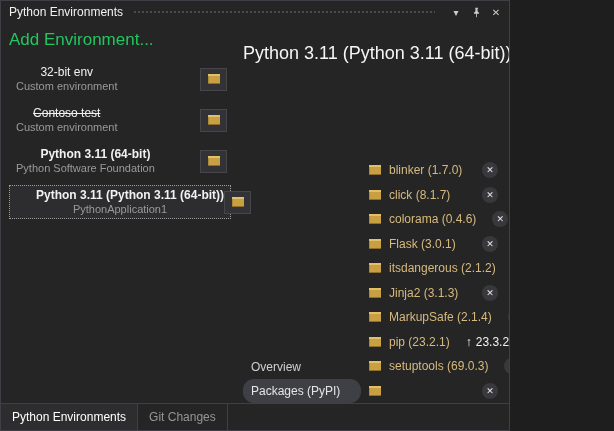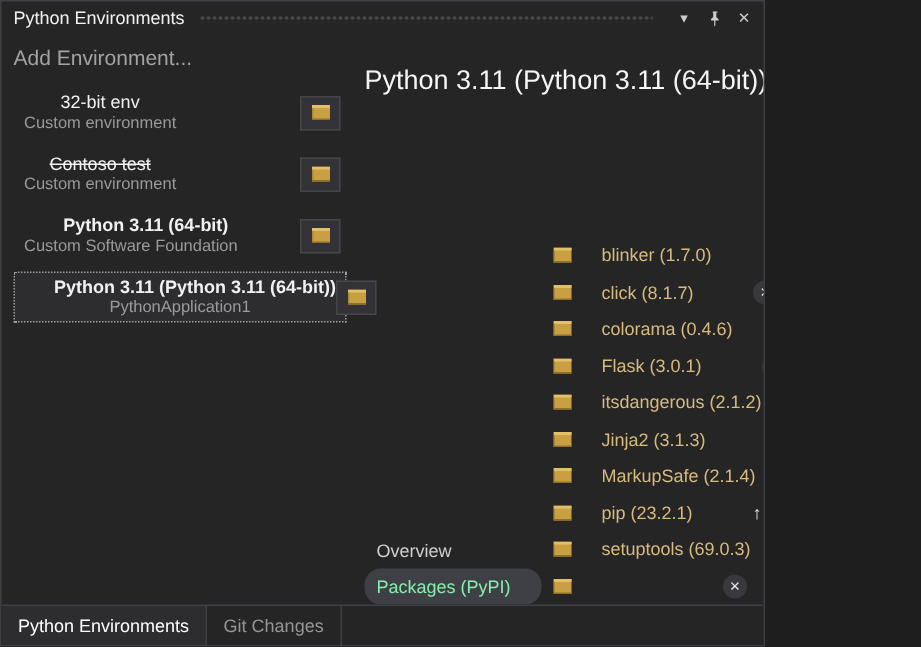--- a/index.html
+++ b/index.html
@@ -23,21 +23,21 @@
     background-size: 4px 4px;
   }
   .tb-btn {
     width: 18px; height: 18px; margin-left: 2px;
     display: flex; align-items: center; justify-content: center;
     color: #cccccc; font-size: 10px; cursor: default;
   }
   
   .main { flex: 1 1 auto; display: flex; min-height: 0; }
   .left-col { width: 234px; flex: 0 0 auto; padding: 4px 0 0 8px; display: flex; flex-direction: column; }
-  .add-env { font-size: 14px; color: #a3a3a3; margin: 3px 0 12px 0; cursor: default; }
+  .add-env { font-size: 17px; color: #22c55e; margin: 3px 0 12px 0; cursor: default; }
   .env-list { display: flex; flex-direction: column; gap: 7px; text-align: center; }
   .env-item {
     width: 222px; display: flex; align-items: center; justify-content: space-between;
     padding: 2px 3px 2px 6px; border: 1px solid transparent;
   }
   .env-item.selected { border: 1px dotted #9b9b9b; background: #2d2d30; }
   .env-name { font-size: 12px; color: #f1f1f1; line-height: 15px; white-space: nowrap; }
   .env-name.bold { font-weight: bold; padding-left: 20px; }
   .env-name.strike { text-decoration: line-through; }
   .env-desc { font-size: 11px; color: #9a9a9a; line-height: 13px; white-space: nowrap; }
@@ -50,32 +50,32 @@
     width: 12px; height: 10px; flex: 0 0 auto;
     background: #c8a042;
     box-shadow: inset 0 2px 0 #e2c06a, inset 0 -1px 0 #8f6f2a, inset 1px 0 0 #a98a38;
   }
   
   .right-col { flex: 1 1 auto; min-width: 0; display: flex; flex-direction: column; padding: 0 8px 0 8px; }
   .detail-title { font-size: 18px; font-weight: 400; color: #f5f5f5; margin: 20px 0 13px 0; white-space: nowrap; }
   .detail-body { display: flex; flex: 1 1 auto; min-height: 0; align-items: flex-end; }
   .tabs-col { width: 118px; flex: 0 0 auto; display: flex; flex-direction: column; }
   .vtab { font-size: 12px; color: #d0d0d0; padding: 5px 8px; cursor: default; white-space: nowrap; }
-  .vtab.active { background: #3f3f46; color: #86efac; border-radius: 11px; }
+  .vtab.active { background: #3f3f46; color: #e5e5e5; border-radius: 11px; }
   .content-col { flex: 1 1 auto; min-width: 0; display: flex; flex-direction: column; margin-left: 2px; }
   .search-box {
     width: 100%; height: 23px; flex: 0 0 auto;
     background: #333337; border: 1px solid #3f3f46;
     color: #f1f1f1; font-size: 12px; padding: 0 8px;
     font-family: "Liberation Sans", sans-serif;
     outline: none;
   }
   .search-box::placeholder { color: #9a9a9a; }
   .pkg-list { margin-top: 10px; display: flex; flex-direction: column; }
-  .pkg-row { display: flex; align-items: center; height: 24.5px; padding: 0 3px 0 6px; gap: 20px; }
+  .pkg-row { display: flex; align-items: center; height: 24.5px; padding: 0 3px 0 6px; gap: 8px; }
   .pkg-name { font-size: 12px; color: #d7ba7d; white-space: nowrap; }
   .spacer { flex: 1 1 auto; }
   .update-badge { display: flex; align-items: center; gap: 4px; margin-right: 12px; cursor: default; }
   .up-arrow { font-size: 12px; font-weight: bold; color: #f1f1f1; }
   .update-ver { font-size: 12px; color: #f1f1f1; }
   .close-btn {
     width: 16px; height: 16px; border-radius: 50%; flex: 0 0 auto;
     background: #39393d; color: #e8e8e8; font-size: 9px;
     display: flex; align-items: center; justify-content: center; cursor: default;
   }
@@ -136,21 +136,21 @@
             <div class="env-desc">Custom environment</div>
           </div>
           <div class="env-icon-btn">
             <span class="pkg-glyph"></span>
           </div>
         </div>
 
         <div class="env-item">
           <div>
             <div class="env-name bold">Python 3.11 (64-bit)</div>
-            <div class="env-desc">Custom Software Foundation</div>
+            <div class="env-desc">Python Software Foundation</div>
           </div>
           <div class="env-icon-btn">
             <span class="pkg-glyph"></span>
           </div>
         </div>
 
         <div class="env-item selected">
           <div>
             <div class="env-name bold">Python 3.11 (Python 3.11 (64-bit))</div>
             <div class="env-desc">PythonApplication1</div>

